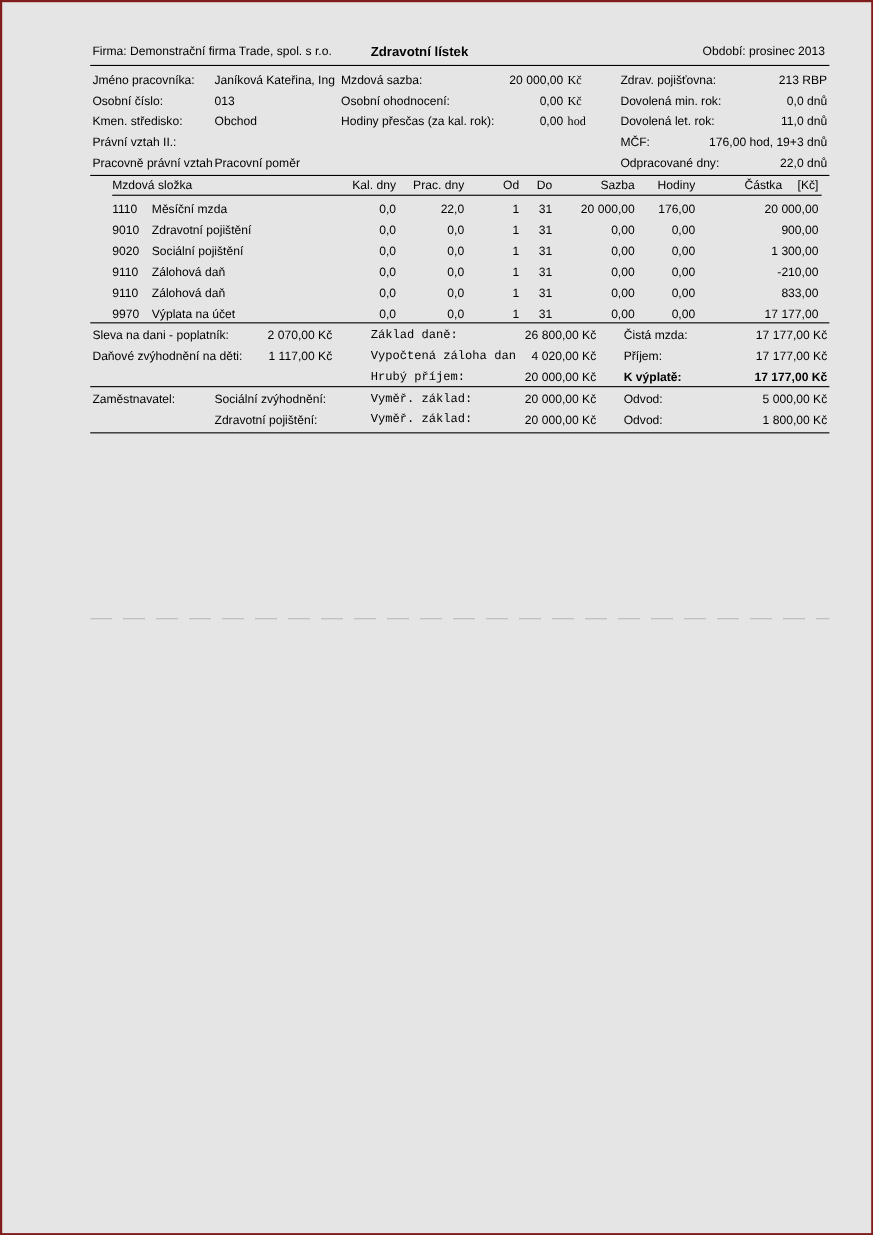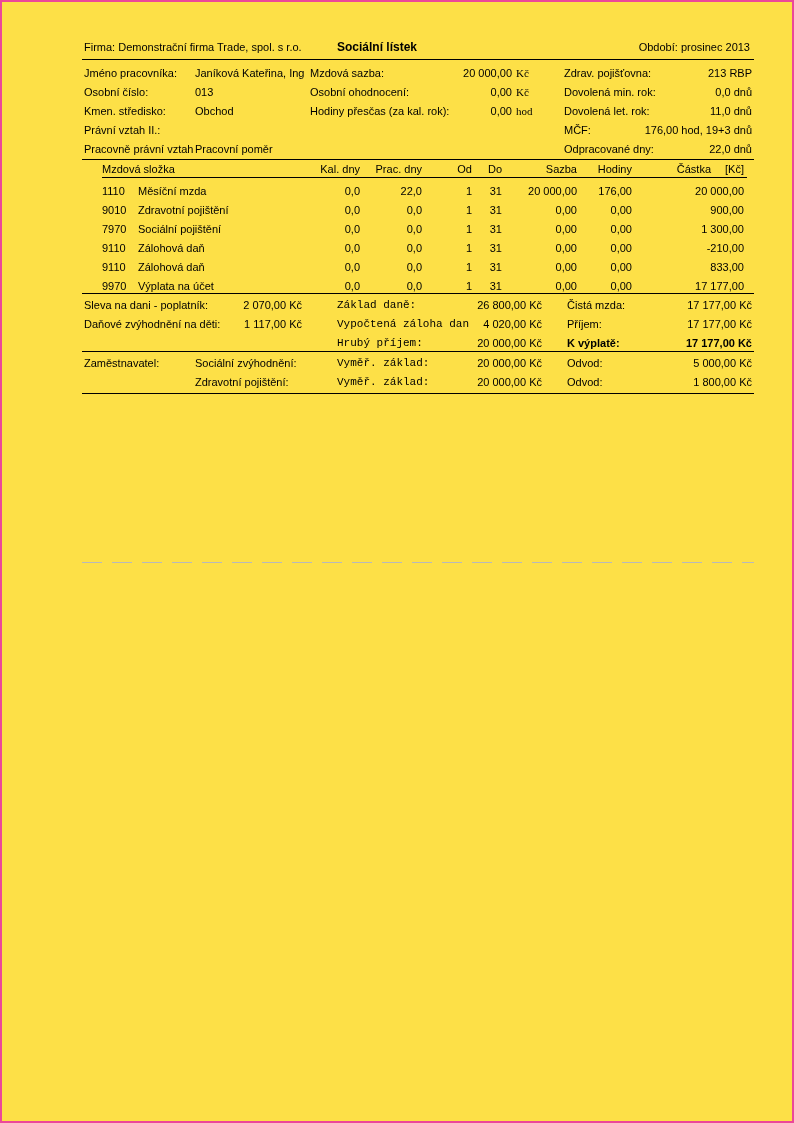--- a/index.html
+++ b/index.html
@@ -1,19 +1,19 @@
 <!DOCTYPE html>
 <html><head>
 <meta charset="utf-8">
 <style>
   html,body{margin:0;padding:0;}
   body{width:794px;height:1123px;background:#ffffff;}
   .page{
     position:relative;width:794px;height:1123px;box-sizing:border-box;
-    background:#fde047;border:2px solid #ec4899;
+    background:#e5e5e5;border:2px solid #7f1d1d;
     font-family:"Liberation Sans","DejaVu Sans",sans-serif;
     font-size:11px;color:#000;
   }
   .hr{position:absolute;left:80px;width:672px;height:0;border-top:1px solid #000;}
 
   
   .header{position:absolute;top:37px;left:0;width:100%;height:16px;line-height:16px;white-space:nowrap;}
   .firm{position:absolute;left:82px;max-width:252px;overflow:hidden;white-space:nowrap;}
   .title{position:absolute;left:335px;font-weight:bold;font-size:12px;}
   .period{position:absolute;right:42px;}
@@ -54,21 +54,21 @@
   .dashed{position:absolute;top:560px;left:80px;width:672px;height:1px;
     background:repeating-linear-gradient(to right,#b9b9b9 0 20px,transparent 20px 30px);}
 </style>
 </head>
 <body>
 
 <div class="page">
 
   <div class="header">
     <span class="firm">Firma: Demonstrační firma Trade, spol. s r.o.</span>
-    <span class="title">Sociální lístek</span>
+    <span class="title">Zdravotní lístek</span>
     <span class="period">Období: prosinec 2013</span>
   </div>
   <div class="hr" style="top:57px"></div>
 
   <div class="icol c1">
     <div class="irow">
       <span class="lab">Jméno pracovníka:</span><span class="val">Janíková Kateřina, Ing</span>
     </div>
     <div class="irow">
       <span class="lab">Osobní číslo:</span><span class="val">013</span>
@@ -159,21 +159,21 @@
       <span>Zdravotní pojištění</span>
       <span class="r">0,0</span>
       <span class="r">0,0</span>
       <span class="r">1</span>
       <span class="r">31</span>
       <span class="r">0,00</span>
       <span class="r">0,00</span>
       <span class="r">900,00</span>
     </div>
     <div class="wrow">
-      <span>7970</span>
+      <span>9020</span>
       <span>Sociální pojištění</span>
       <span class="r">0,0</span>
       <span class="r">0,0</span>
       <span class="r">1</span>
       <span class="r">31</span>
       <span class="r">0,00</span>
       <span class="r">0,00</span>
       <span class="r">1 300,00</span>
     </div>
     <div class="wrow">

